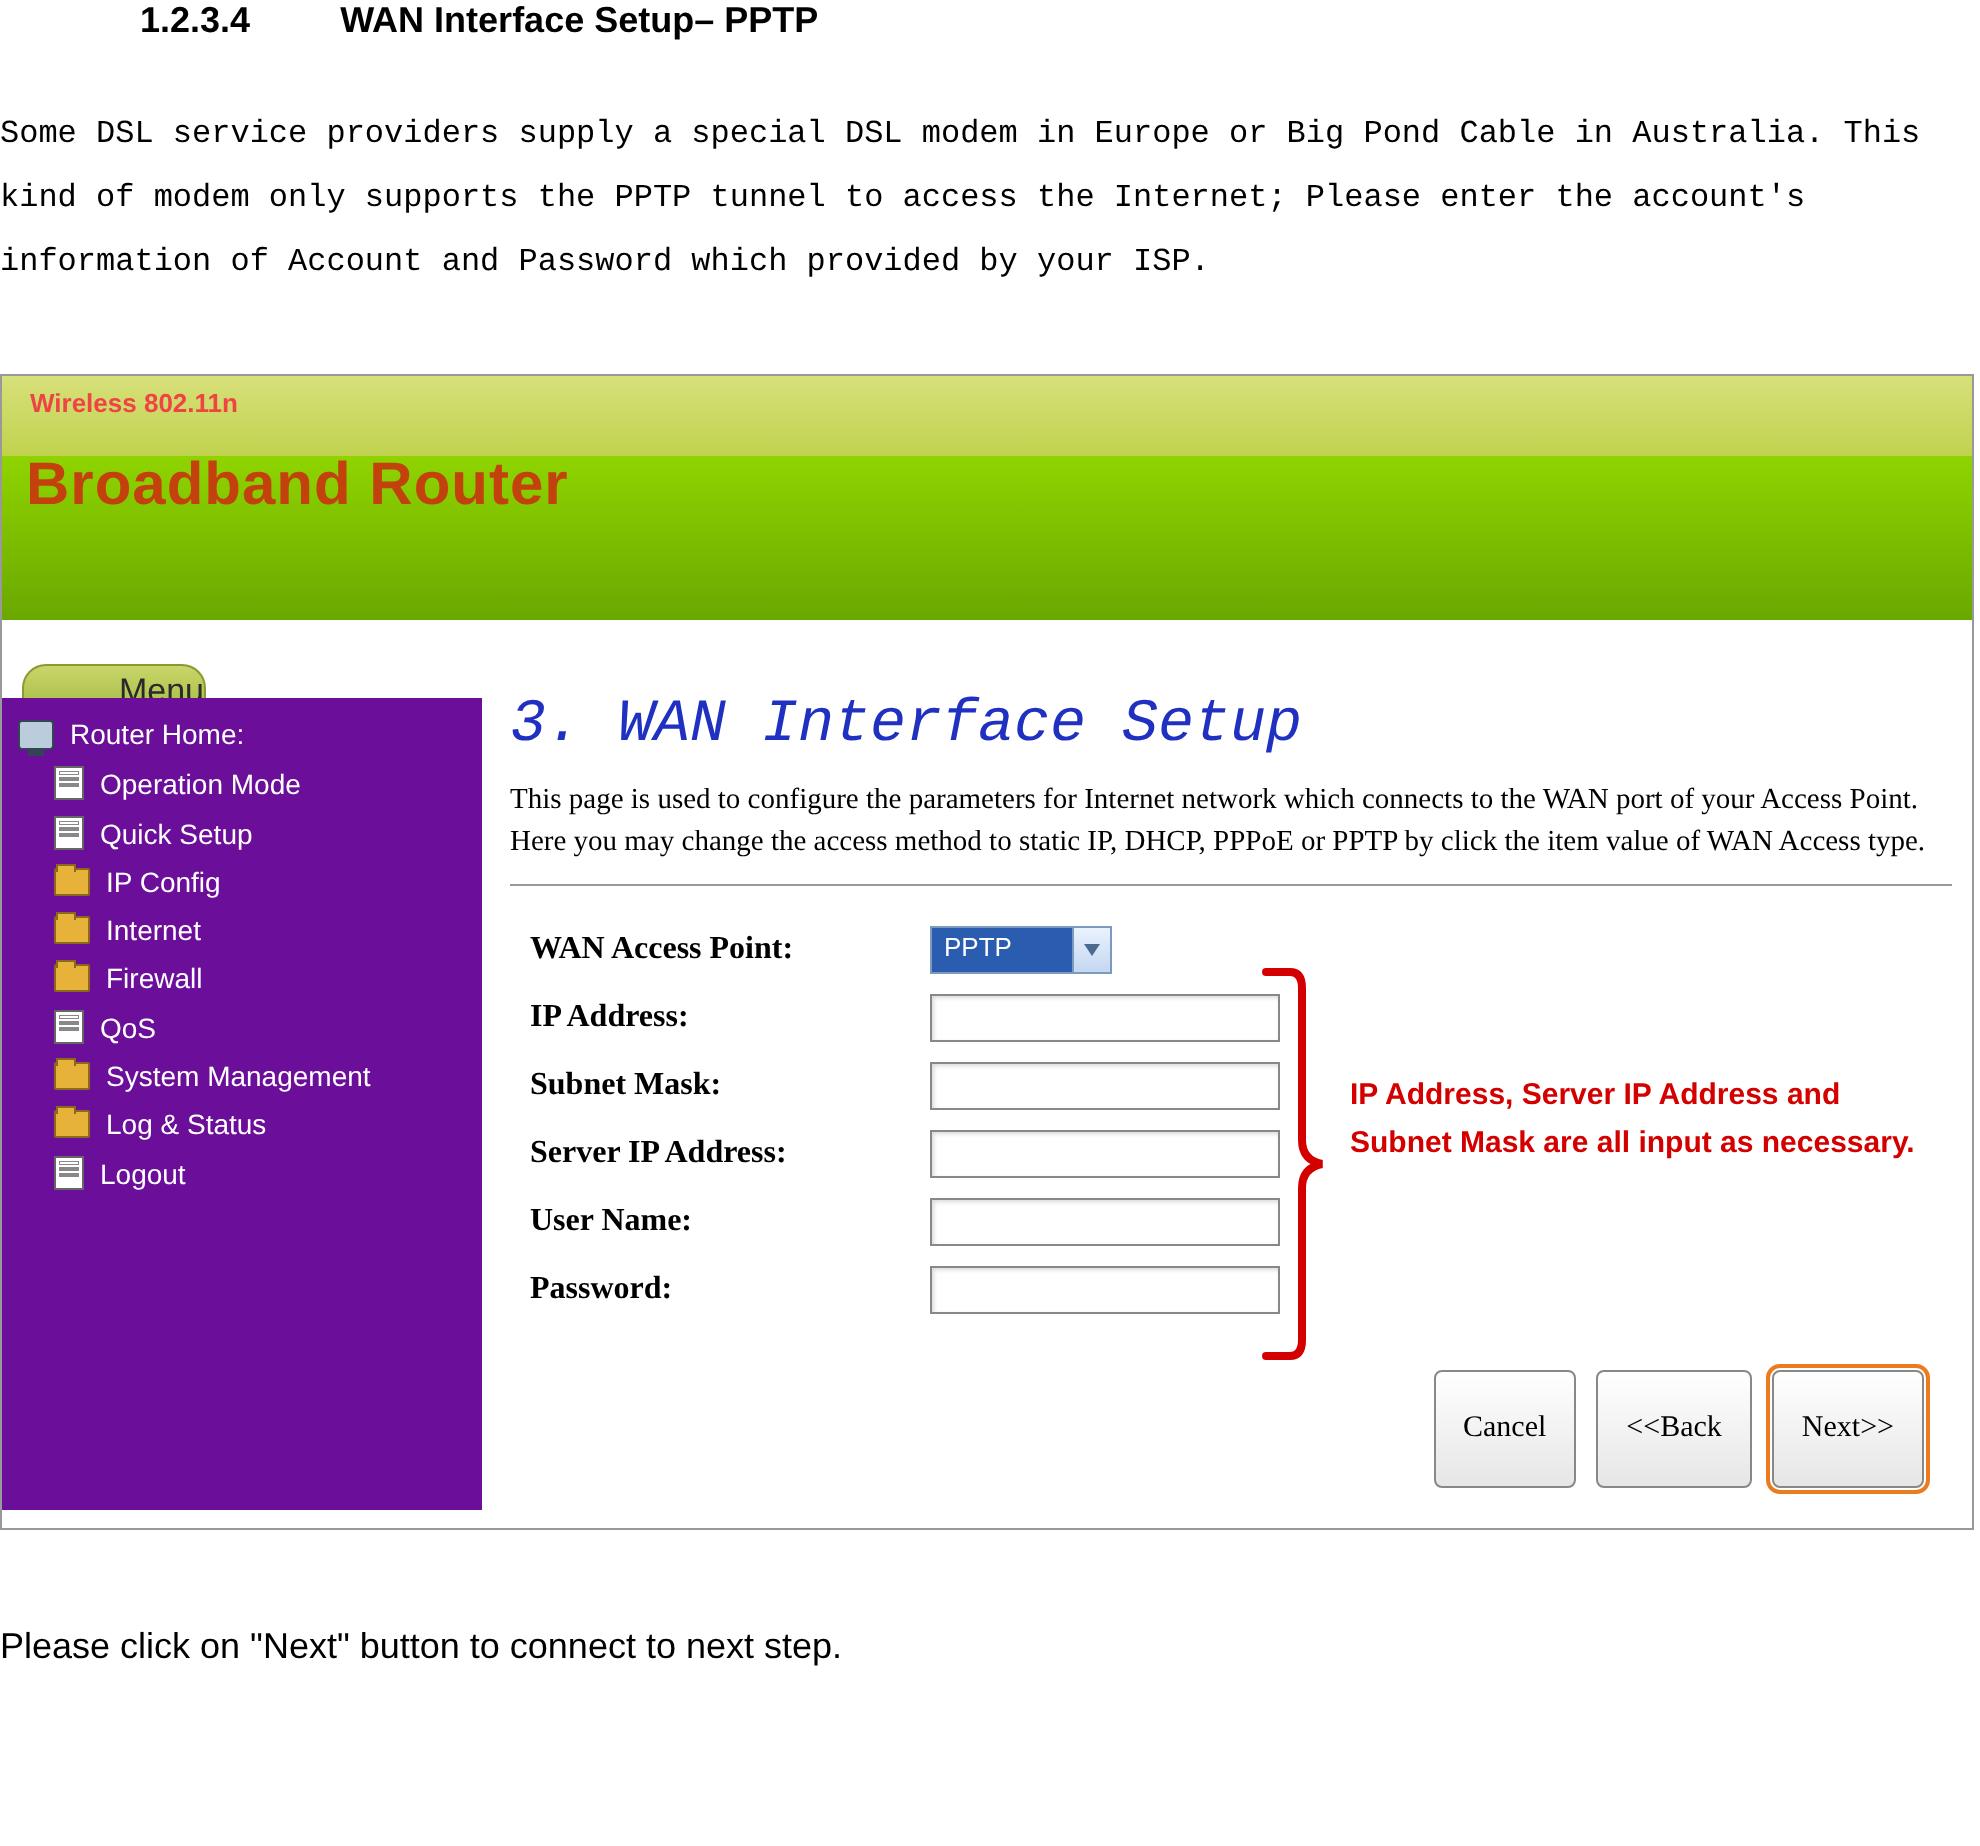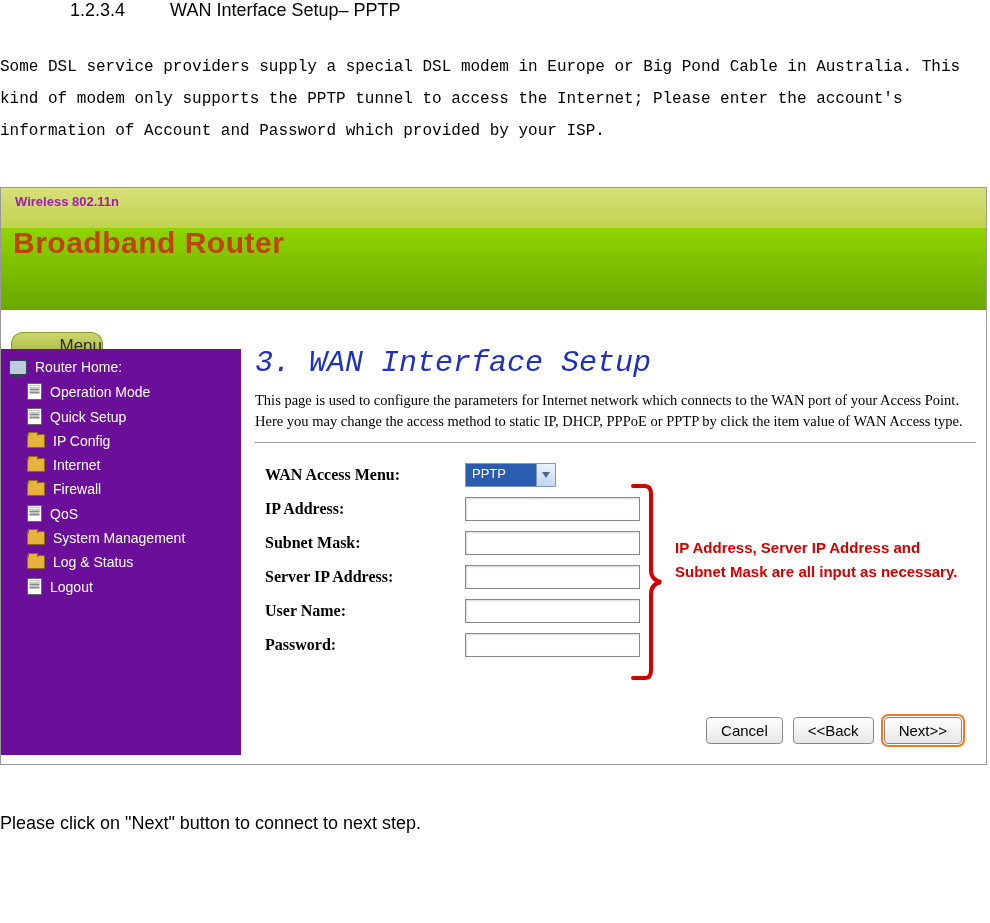--- a/index.html
+++ b/index.html
@@ -5,21 +5,21 @@
   body {
     margin: 0;
     padding: 0;
     width: 990px;
     font-family: Verdana, Geneva, sans-serif;
     color: #000;
     background: #fff;
   }
   .doc-section-heading {
     font-family: Verdana, Geneva, sans-serif;
-    font-weight: normal;
+    font-weight: bold;
     font-size: 18px;
     margin: 0 0 30px 70px;
   }
   .doc-section-heading .num {
     display: inline-block;
     margin-right: 40px;
   }
   .doc-paragraph {
     font-family: Liberation Mono, monospace;
     font-size: 16px;
@@ -55,21 +55,21 @@
   .router-header .bar-bottom {
     height: 82px;
     background: linear-gradient(#8fd400, #6aa800);
   }
   .product-label {
     position: absolute;
     left: 14px; top: 6px;
     font-family: Arial, sans-serif;
     font-weight: bold;
     font-size: 13px;
-    color: #a21caf;
+    color: #ef4444;
   }
   .product-name {
     position: absolute;
     left: 12px; top: 38px;
     font-family: Arial, sans-serif;
     font-weight: bold;
     font-size: 30px;
     color: #c2410c;
     letter-spacing: 0.5px;
   }
@@ -221,23 +221,23 @@
     padding: 0 4px;
   }
 
   .button-row {
     position: absolute;
     right: 14px; bottom: 10px;
     display: flex;
     gap: 10px;
   }
   .router-btn {
-    font-family: Liberation Sans, sans-serif;
+    font-family: Liberation Serif, serif;
     font-size: 15px;
-    padding: 4px 14px;
+    padding: 20px 14px;
     border: 1px solid #888;
     border-radius: 4px;
     background: linear-gradient(#fff,#e6e6e6);
     color: #000;
   }
   .router-btn.next {
     outline: 2px solid #ec7a1e;
     outline-offset: 1px;
   }
 
@@ -327,21 +327,21 @@
       </li>
     </ul>
   </div>
 
   <div class="content-area">
     <div class="wiz-title">3. WAN Interface Setup</div>
     <div class="wiz-desc">This page is used to configure the parameters for Internet network which connects to the WAN port of your Access Point. Here you may change the access method to static IP, DHCP, PPPoE or PPTP by click the item value of WAN Access type.</div>
     <hr class="wiz-hr">
 
     <div class="form-row">
-      <span class="lbl">WAN Access Menu:</span>
+      <span class="lbl">WAN Access Point:</span>
       <span class="sel-wrap">
         <span class="sel-val">PPTP</span>
         <span class="sel-btn">
           <svg width="8" height="6">
               <polygon points="0,0 8,0 4,6" fill="#4a6a90"></polygon>
             </svg>
         </span>
       </span>
     </div>
 

